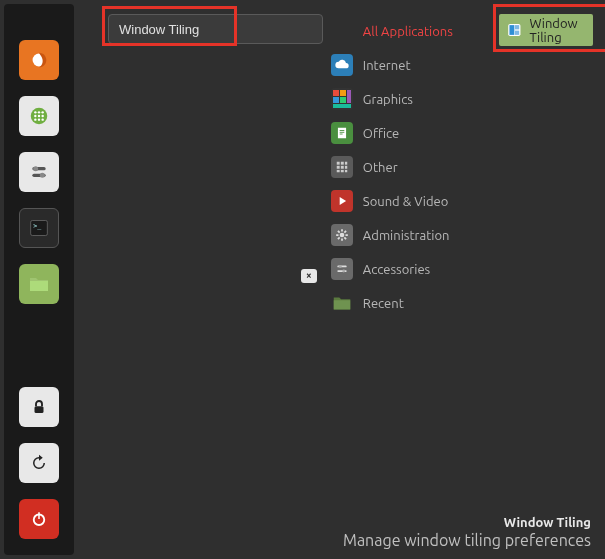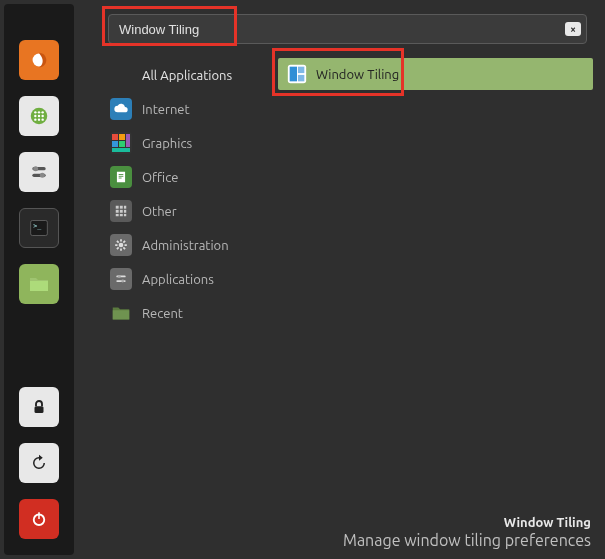--- a/index.html
+++ b/index.html
@@ -28,21 +28,21 @@
       border-radius: 6px;
       display: flex;
       align-items: center;
       justify-content: center;
     }
     .launcher .spacer { flex: 1; }
     .shutdown { margin-bottom: 16px; }
     .main {
       flex: 1;
       display: flex;
-      flex-direction: column;
+      flex-direction: row;
       padding: 14px 12px 8px 34px;
       position: relative;
     }
     .search-wrap {
       position: relative;
       margin: 0 6px 14px 0;
     }
     .search-input {
       width: 100%;
       height: 30px;
@@ -83,21 +83,21 @@
     .categories { width: 164px; }
     .cat-row {
       display: flex;
       align-items: center;
       gap: 10px;
       padding: 6px 2px;
       cursor: pointer;
       position: relative;
     }
     .cat-row .label { color: #b8b8b8; font-size: 13px; }
-    .cat-row.heading .label { color: #e5e5e5; }
+    .cat-row.heading .label { color: #ef4444; }
     .cat-row.heading .ico-box { visibility: hidden; }
     .ico-box {
       width: 22px; height: 22px;
       border-radius: 4px;
       display: flex;
       align-items: center;
       justify-content: center;
       flex-shrink: 0;
     }
     .results {
@@ -274,20 +274,28 @@
                 <rect x="17" y="10" width="4" height="5"></rect>
                 <rect x="3" y="17" width="5" height="4"></rect>
                 <rect x="10" y="17" width="5" height="4"></rect>
                 <rect x="17" y="17" width="4" height="4"></rect>
               </g>
             </svg>
         </div>
         <span class="label">Other</span>
       </div>
 
+      <div class="cat-row">
+        <div class="ico-box" style="background:#c0342b">
+          <svg width="14" height="14" viewBox="0 0 24 24">
+              <path d="M8 5v14l11-7z" fill="#fff"></path>
+            </svg>
+        </div>
+        <span class="label">Sound &amp; Video</span>
+      </div>
 
       <div class="cat-row">
         <div class="ico-box" style="background:#6a6a6a">
           <svg width="14" height="14" viewBox="0 0 24 24">
               <circle cx="12" cy="12" r="4" fill="#ddd"></circle>
               <g stroke="#ddd" stroke-width="3">
                 <path d="M12 2v4M12 18v4M2 12h4M18 12h4M5 5l3 3M16 16l3 3M5 19l3-3M16 8l3-3"></path>
               </g>
             </svg>
         </div>
@@ -296,21 +304,21 @@
 
       <div class="cat-row">
         <div class="ico-box" style="background:#6a6a6a">
           <svg width="14" height="14" viewBox="0 0 24 24">
               <rect x="4" y="6" width="16" height="3" rx="1.5" fill="#ddd"></rect>
               <circle cx="9" cy="7.5" r="2.5" fill="#aaa"></circle>
               <rect x="4" y="14" width="16" height="3" rx="1.5" fill="#ddd"></rect>
               <circle cx="15" cy="15.5" r="2.5" fill="#aaa"></circle>
             </svg>
         </div>
-        <span class="label">Applications</span>
+        <span class="label">Accessories</span>
       </div>
 
       <div class="cat-row">
         <div class="ico-box">
           <svg width="22" height="22" viewBox="0 0 24 24">
               <path d="M3 6h6l2 2h10v11H3z" fill="#5b7a3f"></path>
               <path d="M3 9h18v10H3z" fill="#6f9350"></path>
             </svg>
         </div>
         <span class="label">Recent</span>

